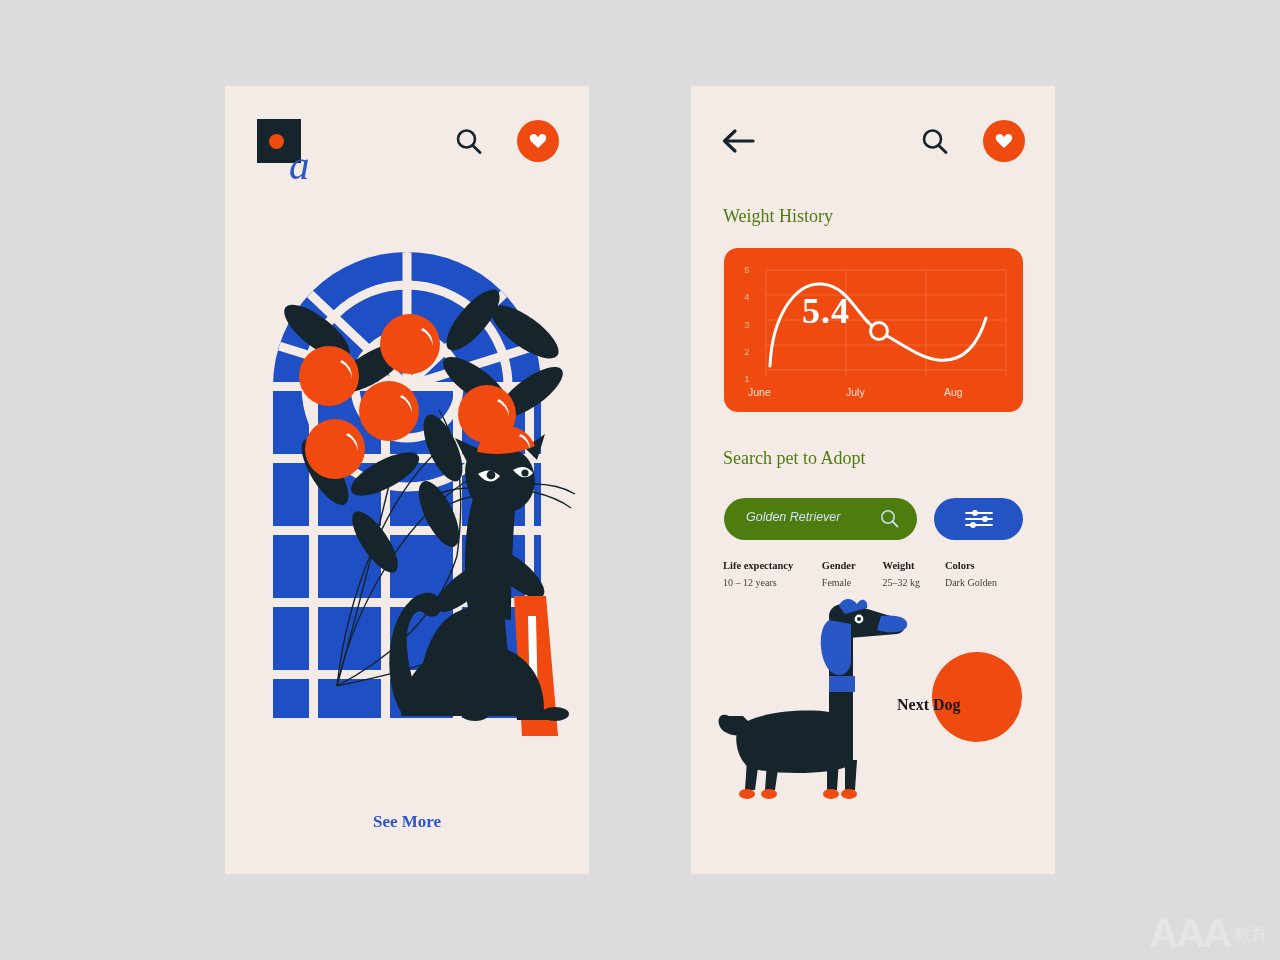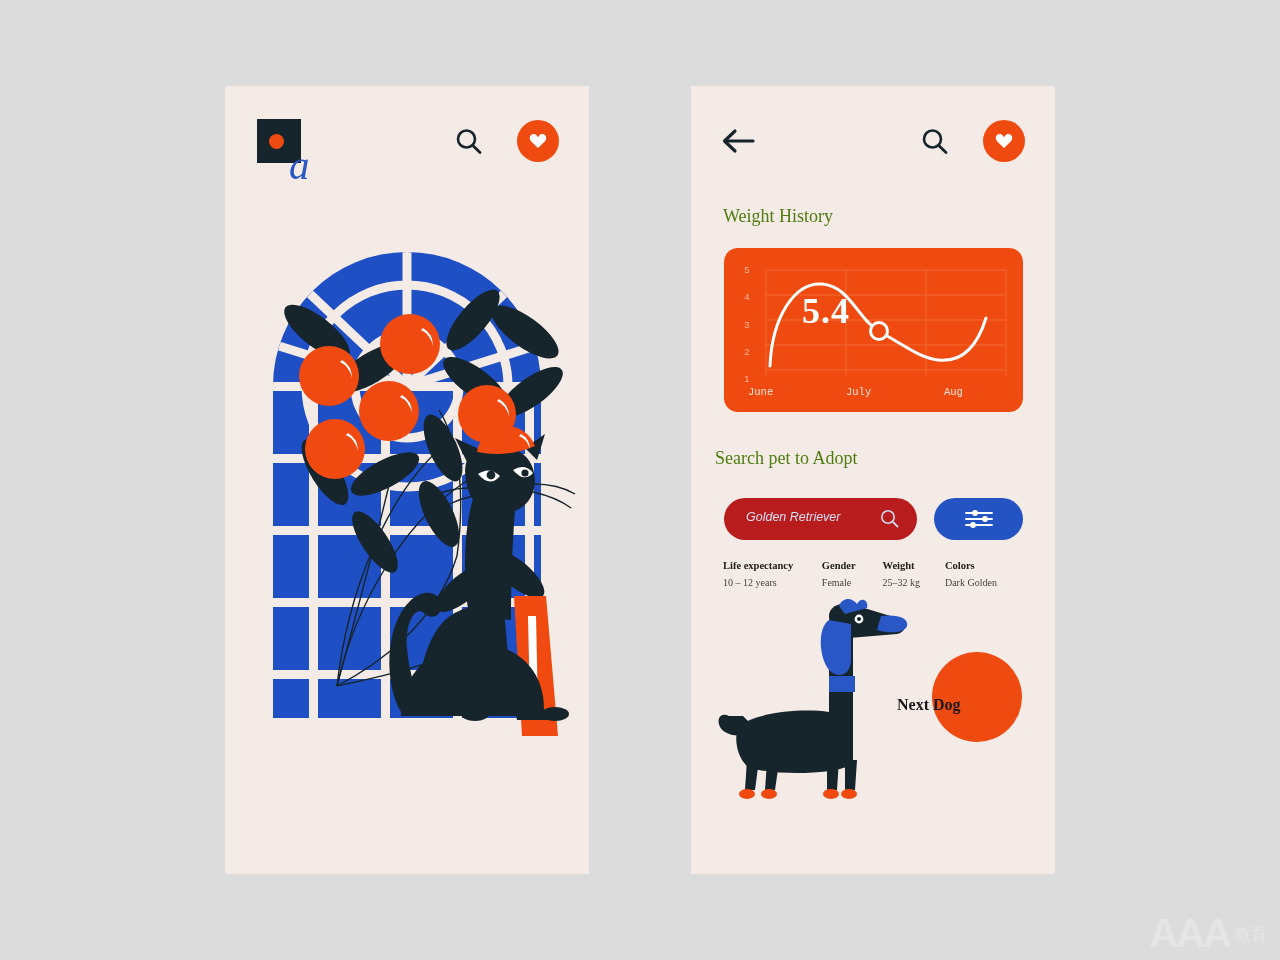--- a/index.html
+++ b/index.html
@@ -113,21 +113,21 @@
   }
 
   
   .section-title {
     position: absolute;
     font-family: "Liberation Serif", serif;
     font-size: 18px;
     color: #4d7c0f;
   }
   #weight-title  { left: 32px; top: 120px; }
-  #search-title  { left: 24px; top: 362px; }
+  #search-title  { left: 32px; top: 362px; }
 
   .chart-card {
     position: absolute;
     left: 33px; top: 162px;
     width: 299px; height: 164px;
     background: #ef4b10;
     border-radius: 14px;
     overflow: hidden;
   }
   .chart-value {
@@ -151,32 +151,32 @@
     color: #f9b79c;
     font-family: "Liberation Sans", sans-serif;
   }
   .axis-x {
     position: absolute;
     left: 24px; top: 138px;
     width: 258px;
     display: flex;
     font-size: 10.5px;
     color: #fbe2d7;
-    font-family: Liberation Mono, monospace;
+    font-family: Liberation Sans, sans-serif;
     gap: 36px;
   }
   .axis-x span { width: 33.33%; }
 
   
   .search-pill {
     position: absolute;
     left: 33px; top: 412px;
     width: 193px; height: 42px;
     border-radius: 21px;
-    background: #b91c1c;
+    background: #4d7c0f;
     cursor: text;
   }
   .search-pill .ph {
     position: absolute;
     left: 22px; top: 12px;
     font-family: "Liberation Sans", sans-serif;
     font-style: italic;
     font-size: 12.5px;
     color: #d7e0f6;
   }
@@ -435,20 +435,21 @@
           <g stroke="#16242b" stroke-width="1.3" fill="none">
             <path d="M246 292 C226 292 210 298 200 306"></path>
             <path d="M248 300 C230 304 214 312 206 320"></path>
             <path d="M308 288 C326 288 340 292 350 298"></path>
             <path d="M308 296 C326 300 338 306 346 312"></path>
           </g>
         </g>
       </svg>
     </div>
 
+    <div class="see-more">See More</div>
   </div>
 
   <div class="panel" id="panel-right">
 
     <div class="appbar">
       <div class="back-arrow">
         <svg viewBox="0 0 34 30" width="34" height="30">
           <line x1="32" y1="15" x2="5" y2="15" stroke="#16242b" stroke-width="3.2" stroke-linecap="round"></line>
           <path d="M14 5 L3.5 15 L14 25" fill="none" stroke="#16242b" stroke-width="3.2" stroke-linecap="round" stroke-linejoin="round"></path>
         </svg>

